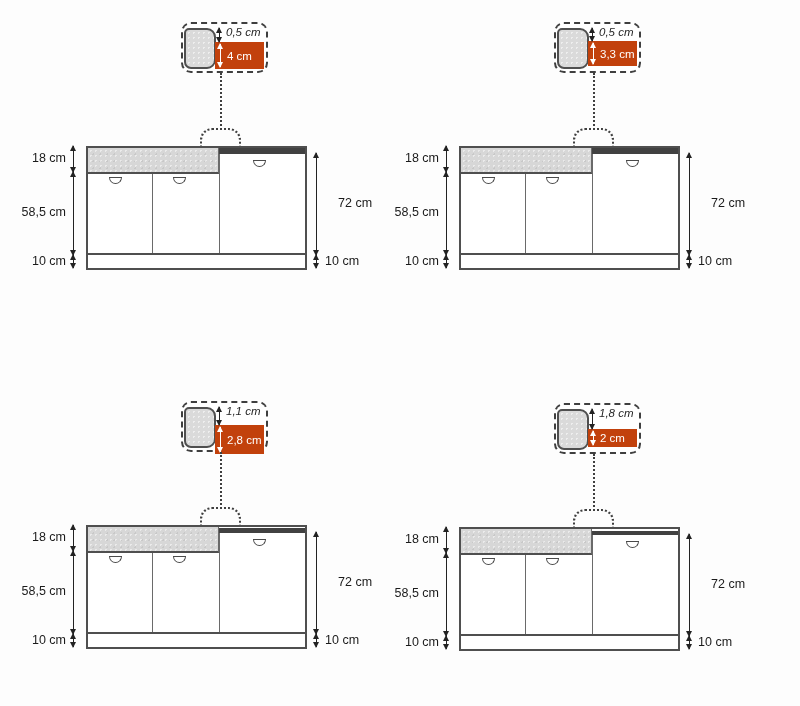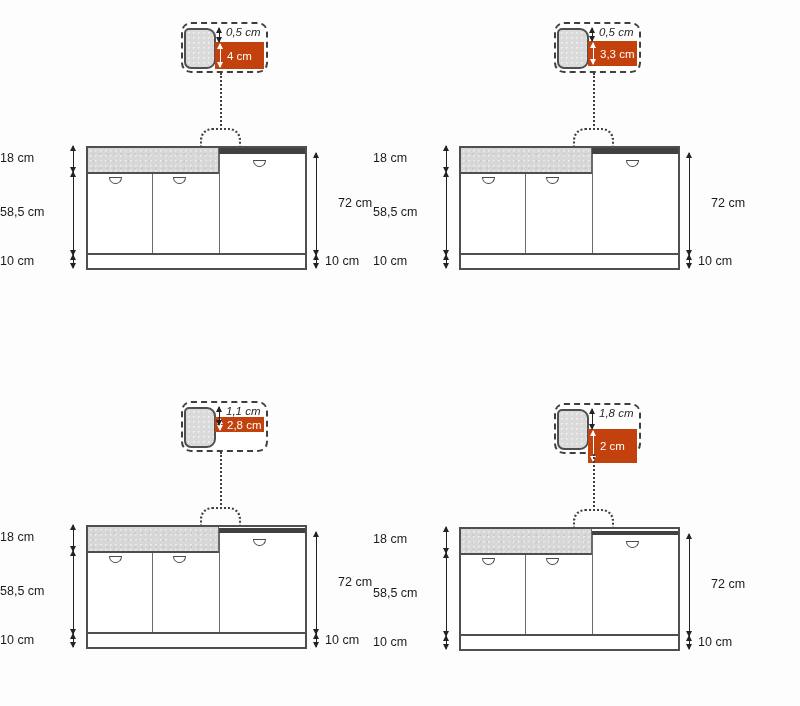--- a/index.html
+++ b/index.html
@@ -14,38 +14,38 @@
   .vdim{position:absolute;width:0;border-left:1px solid #222;}
   .vdim::before{content:"";position:absolute;top:-1px;left:-4px;width:0;height:0;
     border-left:3.5px solid transparent;border-right:3.5px solid transparent;border-bottom:6px solid #222;}
   .vdim::after{content:"";position:absolute;bottom:-1px;left:-4px;width:0;height:0;
     border-left:3.5px solid transparent;border-right:3.5px solid transparent;border-top:6px solid #222;}
   .vdim.w{border-left-color:#fff;}
   .vdim.w::before{border-bottom-color:#fff;}
   .vdim.w::after{border-top-color:#fff;}
 
   .dlab{position:absolute;font-size:12.5px;color:#1b1b1b;white-space:nowrap;}
-  .dlab.r{width:66px;left:0;}
+  .dlab.r{width:66px;text-align:right;left:0;}
 
   
   .callout{position:absolute;left:181px;top:22px;width:87px;height:51px;box-sizing:border-box;
     border:2px dashed #3f3f3f;border-radius:10px;background:#fff;}
   .co-profile{position:absolute;left:1px;top:4px;width:32px;height:41px;box-sizing:border-box;
     background:#dadada;border:2px solid #4f4f4f;border-radius:5px 9px 9px 7px;
     background-image:radial-gradient(rgba(255,255,255,.55) 1px,transparent 1px);background-size:5px 5px;}
   .co-band{position:absolute;left:32px;width:49px;background:#c2410c;}
   .co-band-label{position:absolute;left:12px;top:0;bottom:0;display:flex;align-items:center;
     color:#fff;font-size:11.5px;white-space:nowrap;}
   .co-band .vdim{left:5px;top:2px;bottom:2px;}
   .co-gap{left:36px;top:4px;}
   .co-small-label{position:absolute;left:43px;top:2px;font-size:11.5px;color:#272727;white-space:nowrap;font-style:italic;}
   .v1 .co-gap{height:14px}  .v1 .co-band{top:18px;height:27px}
   .v2 .co-gap{height:13px}  .v2 .co-band{top:17px;height:25px}
-  .v3 .co-gap{height:18px}  .v3 .co-band{top:14px;height:15px}
-  .v4 .co-gap{height:20px}  .v4 .co-band{top:24px;height:34px}
+  .v3 .co-gap{height:18px}  .v3 .co-band{top:22px;height:29px}
+  .v4 .co-gap{height:20px}  .v4 .co-band{top:24px;height:18px}
 
   .connector{position:absolute;left:220px;top:73px;height:57px;width:0;border-left:2px dotted #3f3f3f;}
   .marker{position:absolute;left:200px;top:128px;width:41px;height:39px;box-sizing:border-box;
     border:2px dotted #3f3f3f;border-radius:12px;}
 
   
   .cabinet{position:absolute;left:86px;top:146px;width:221px;height:124px;box-sizing:border-box;
     border:2px solid #4f4f4f;background:#fff;}
   .fascia{position:absolute;left:0;top:0;width:131px;height:26px;box-sizing:border-box;
     background:#d7d7d7;border-bottom:2px solid #4f4f4f;border-right:1px solid #6a6a6a;

